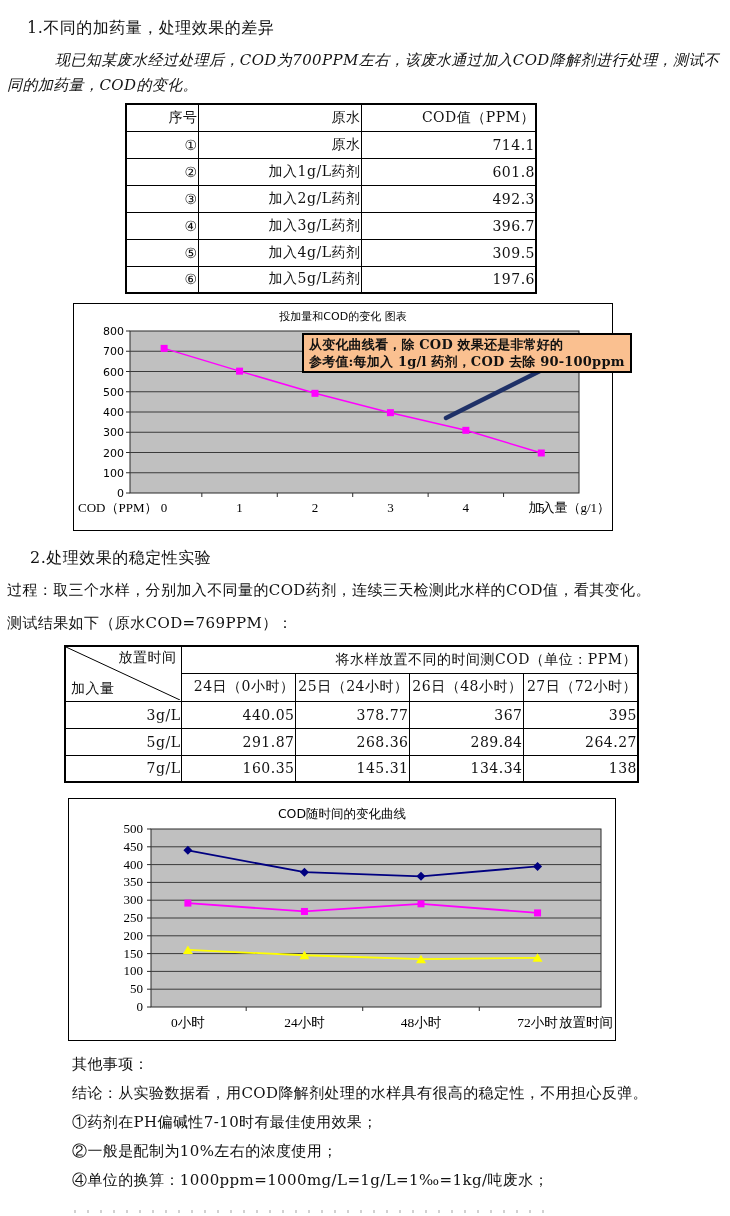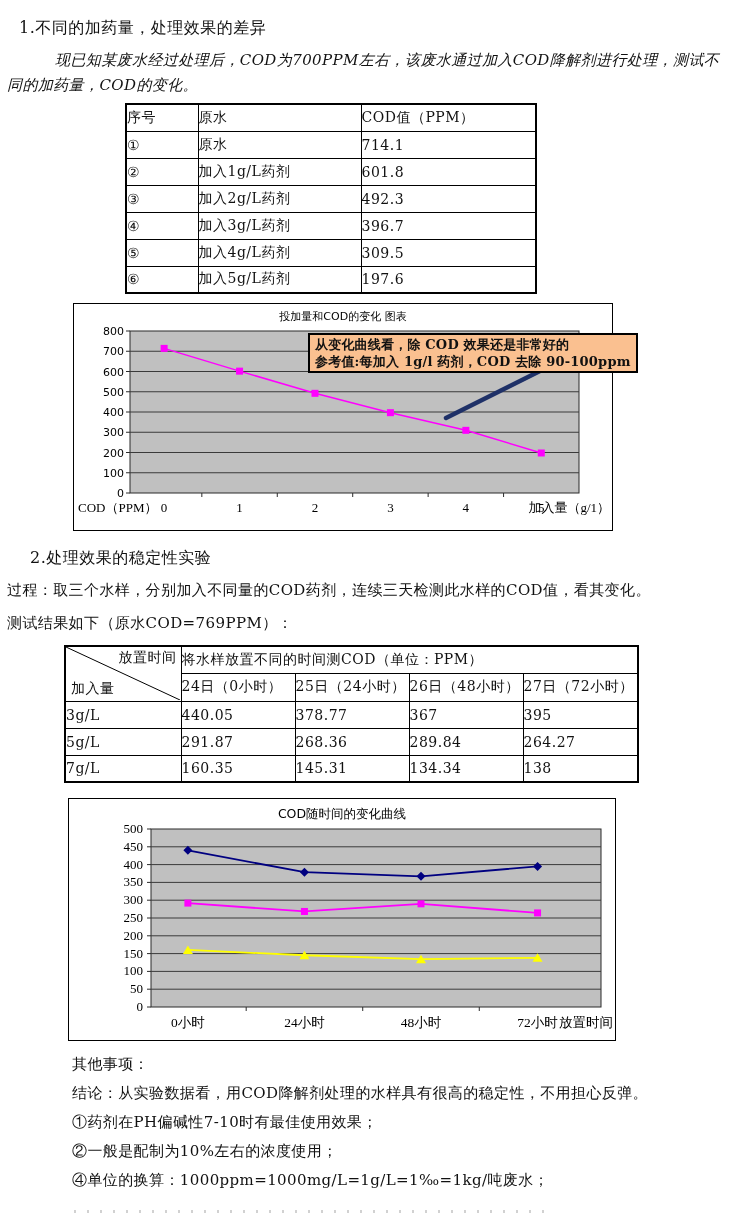--- a/index.html
+++ b/index.html
@@ -7,21 +7,21 @@
   body { width:730px; font-family:"DejaVu Serif","Liberation Serif",serif; color:#111; }
   #page { position:relative; width:730px; height:1216px; background:#fff; overflow:hidden; }
   .abs { position:absolute; }
   .h1 { font-size:16px; letter-spacing:0.5px; }
   .para { font-size:15px; line-height:25px; letter-spacing:0.4px; }
   .indent { text-indent:48px; }
 
   
   table { border-collapse:collapse; table-layout:fixed; }
   .doc-table { border:2px solid #000; }
-  .doc-table td { border:1px solid #000; text-align:left; vertical-align:middle;
+  .doc-table td { border:1px solid #000; text-align:right; vertical-align:middle;
                   font-size:14px; letter-spacing:0.5px; height:27px; overflow:hidden; }
   
   .corner { position:relative; }
   .corner .c-top { position:absolute; top:2px; right:4px; font-size:14px; }
   .corner .c-bot { position:absolute; bottom:3px; left:5px; font-size:14px; }
   .corner svg { position:absolute; left:0; top:0; }
 
   
   .chart-box { border:1.5px solid #000; background:#fff; }
   .chart-title { position:absolute; left:0; width:100%; text-align:center;
@@ -33,21 +33,21 @@
 
   .notes { font-size:15px; line-height:29px; letter-spacing:0.4px; }
   .clipped-line { background:repeating-linear-gradient(90deg,#b9b9b9 0 2px,transparent 2px 13px);
                   opacity:0.65; }
 </style>
 </head>
 <body>
 
 <div id="page">
 
-  <div class="abs h1" style="left:19px; top:18px;text-align:right;">1.不同的加药量，处理效果的差异</div>
+  <div class="abs h1" style="left:27px; top:18px;text-align:right;">1.不同的加药量，处理效果的差异</div>
   <div class="abs para indent" style="left:7px; top:48px; width:718px;font-style:italic;">现已知某废水经过处理后，COD为700PPM左右，该废水通过加入COD降解剂进行处理，测试不同的加药量，COD的变化。</div>
 
   <table class="abs doc-table" style="left:125px; top:103px; width:410px;">
     <colgroup>
         <col style="width:72px">
         <col style="width:163px">
         <col style="width:175px">
       </colgroup>
     <tbody id="table1-body">
         <tr>
@@ -132,21 +132,21 @@
         <polyline points="90.124,44.394749999999995 165.55599999999998,67.13550000000001 240.988,89.30924999999999 316.41999999999996,108.66825 391.852,126.32625 467.284,148.986" fill="none" stroke="#FF00FF" stroke-width="1.5"></polyline>
         <rect x="86.624" y="40.894749999999995" width="7" height="7" fill="#FF00FF"></rect>
         <rect x="162.05599999999998" y="63.63550000000001" width="7" height="7" fill="#FF00FF"></rect>
         <rect x="237.488" y="85.80924999999999" width="7" height="7" fill="#FF00FF"></rect>
         <rect x="312.91999999999996" y="105.16825" width="7" height="7" fill="#FF00FF"></rect>
         <rect x="388.352" y="122.82625" width="7" height="7" fill="#FF00FF"></rect>
         <rect x="463.784" y="145.486" width="7" height="7" fill="#FF00FF"></rect>
         <line x1="372" y1="114" x2="500" y2="50" stroke="#1F3168" stroke-width="4.5" stroke-linecap="round"></line>
       </svg>
     <div class="chart-title" style="top:5px; font-size:11px;">投加量和COD的变化 图表</div>
-    <div class="ann-box" style="left:234px; top:29px;">
+    <div class="ann-box" style="left:228px; top:29px;">
       <span>从变化曲线看，除 COD 效果还是非常好的</span>
       <span>参考值:每加入 1g/l 药剂，COD 去除 90-100ppm</span>
     </div>
   </div>
 
   <div class="abs h1" style="left:30px; top:548px;">2.处理效果的稳定性实验</div>
   <div class="abs para" style="left:7px; top:578px; width:718px;">过程：取三个水样，分别加入不同量的COD药剂，连续三天检测此水样的COD值，看其变化。</div>
   <div class="abs para" style="left:7px; top:611px; width:718px;">测试结果如下（原水COD=769PPM）：</div>
 
   <table class="abs doc-table" style="left:64px; top:645px; width:573px;">

